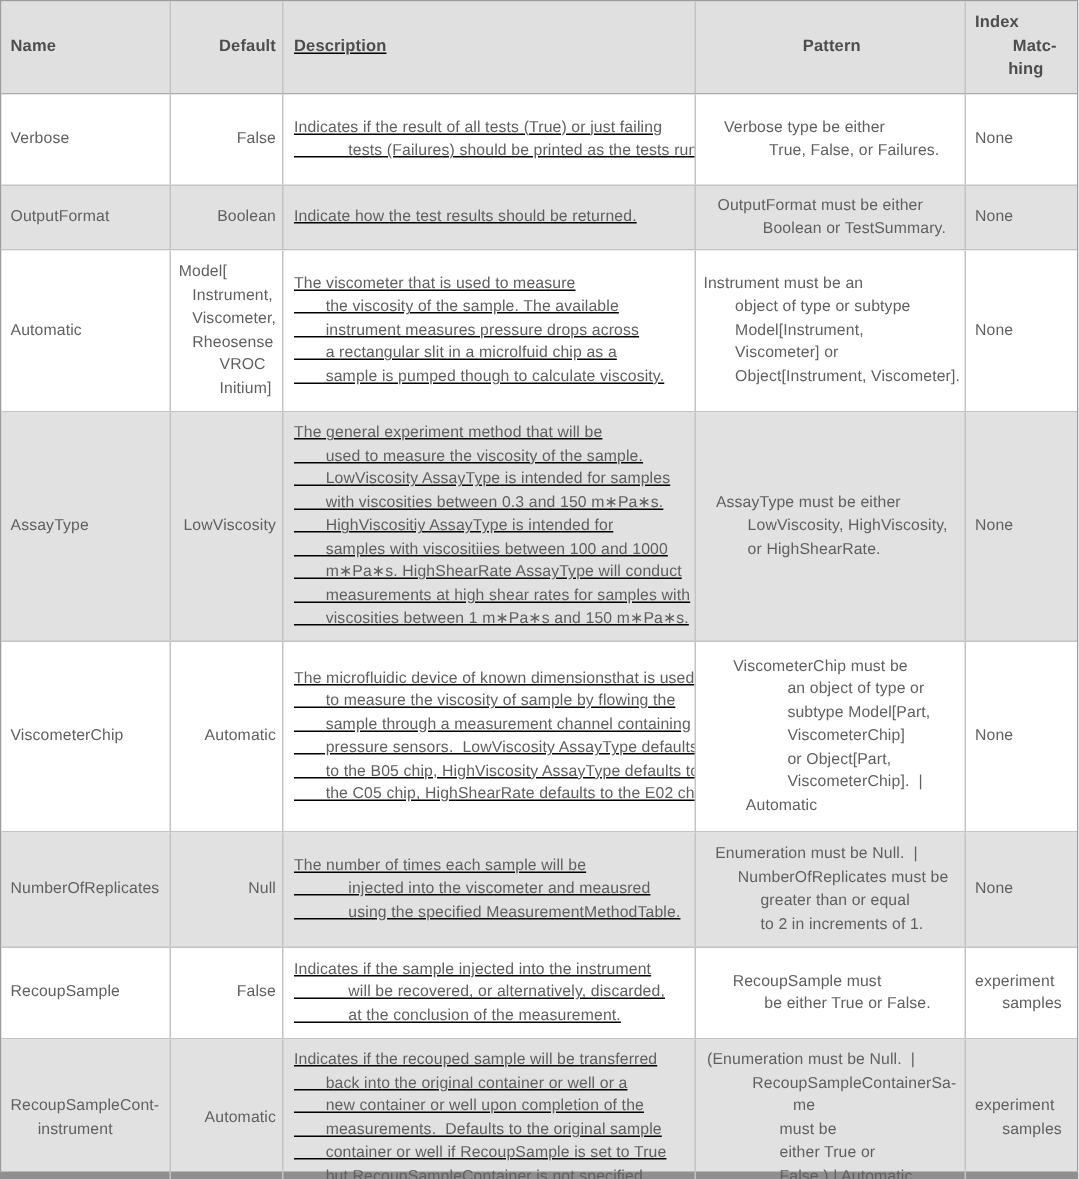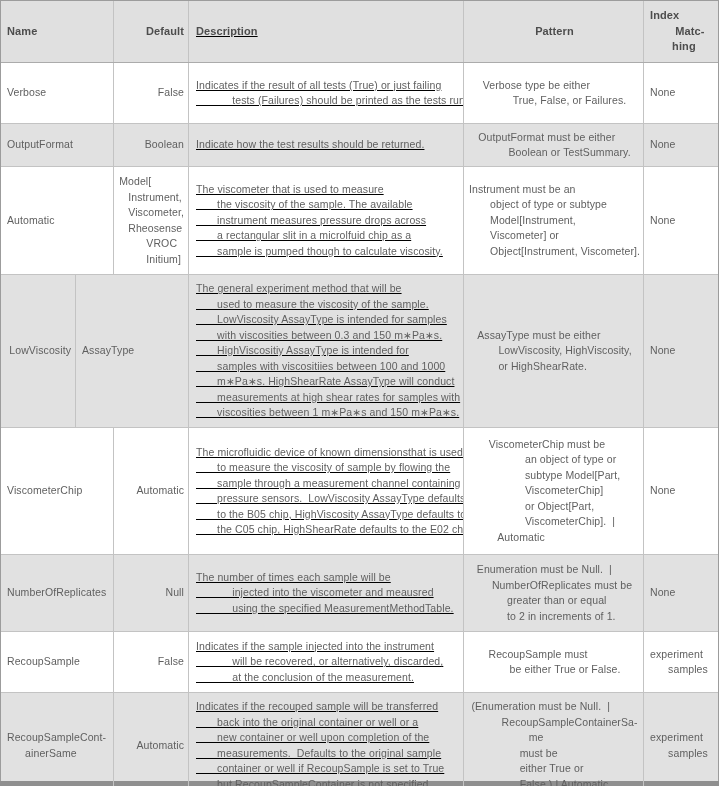--- a/index.html
+++ b/index.html
@@ -157,25 +157,25 @@
        Model[Instrument,
        Viscometer] or
        Object[Instrument, Viscometer].</span>
       </div>
     <div class="cell col-index">
         <span class="txt">None</span>
       </div>
   </div>
 
   <div class="row shaded h-r3">
+    <div class="cell col-name">
+        <span class="txt">AssayType</span>
+      </div>
     <div class="cell col-default">
         <span class="txt">LowViscosity</span>
-      </div>
-    <div class="cell col-name">
-        <span class="txt">AssayType</span>
       </div>
     <div class="cell col-desc">
         <span class="txt">The general experiment method that will be
        used to measure the viscosity of the sample.
        LowViscosity AssayType is intended for samples
        with viscosities between 0.3 and 150 m∗Pa∗s.
        HighViscositiy AssayType is intended for
        samples with viscositiies between 100 and 1000
        m∗Pa∗s. HighShearRate AssayType will conduct
        measurements at high shear rates for samples with
@@ -261,21 +261,21 @@
       </div>
     <div class="cell col-index">
         <span class="txt">experiment
       samples</span>
       </div>
   </div>
 
   <div class="row shaded h-r7">
     <div class="cell col-name">
         <span class="txt">RecoupSampleCont-
-      ainerSame</span>
+      instrument</span>
       </div>
     <div class="cell col-default">
         <span class="txt">Automatic</span>
       </div>
     <div class="cell col-desc">
         <span class="txt">Indicates if the recouped sample will be transferred
        back into the original container or well or a
        new container or well upon completion of the
        measurements.  Defaults to the original sample
        container or well if RecoupSample is set to True

